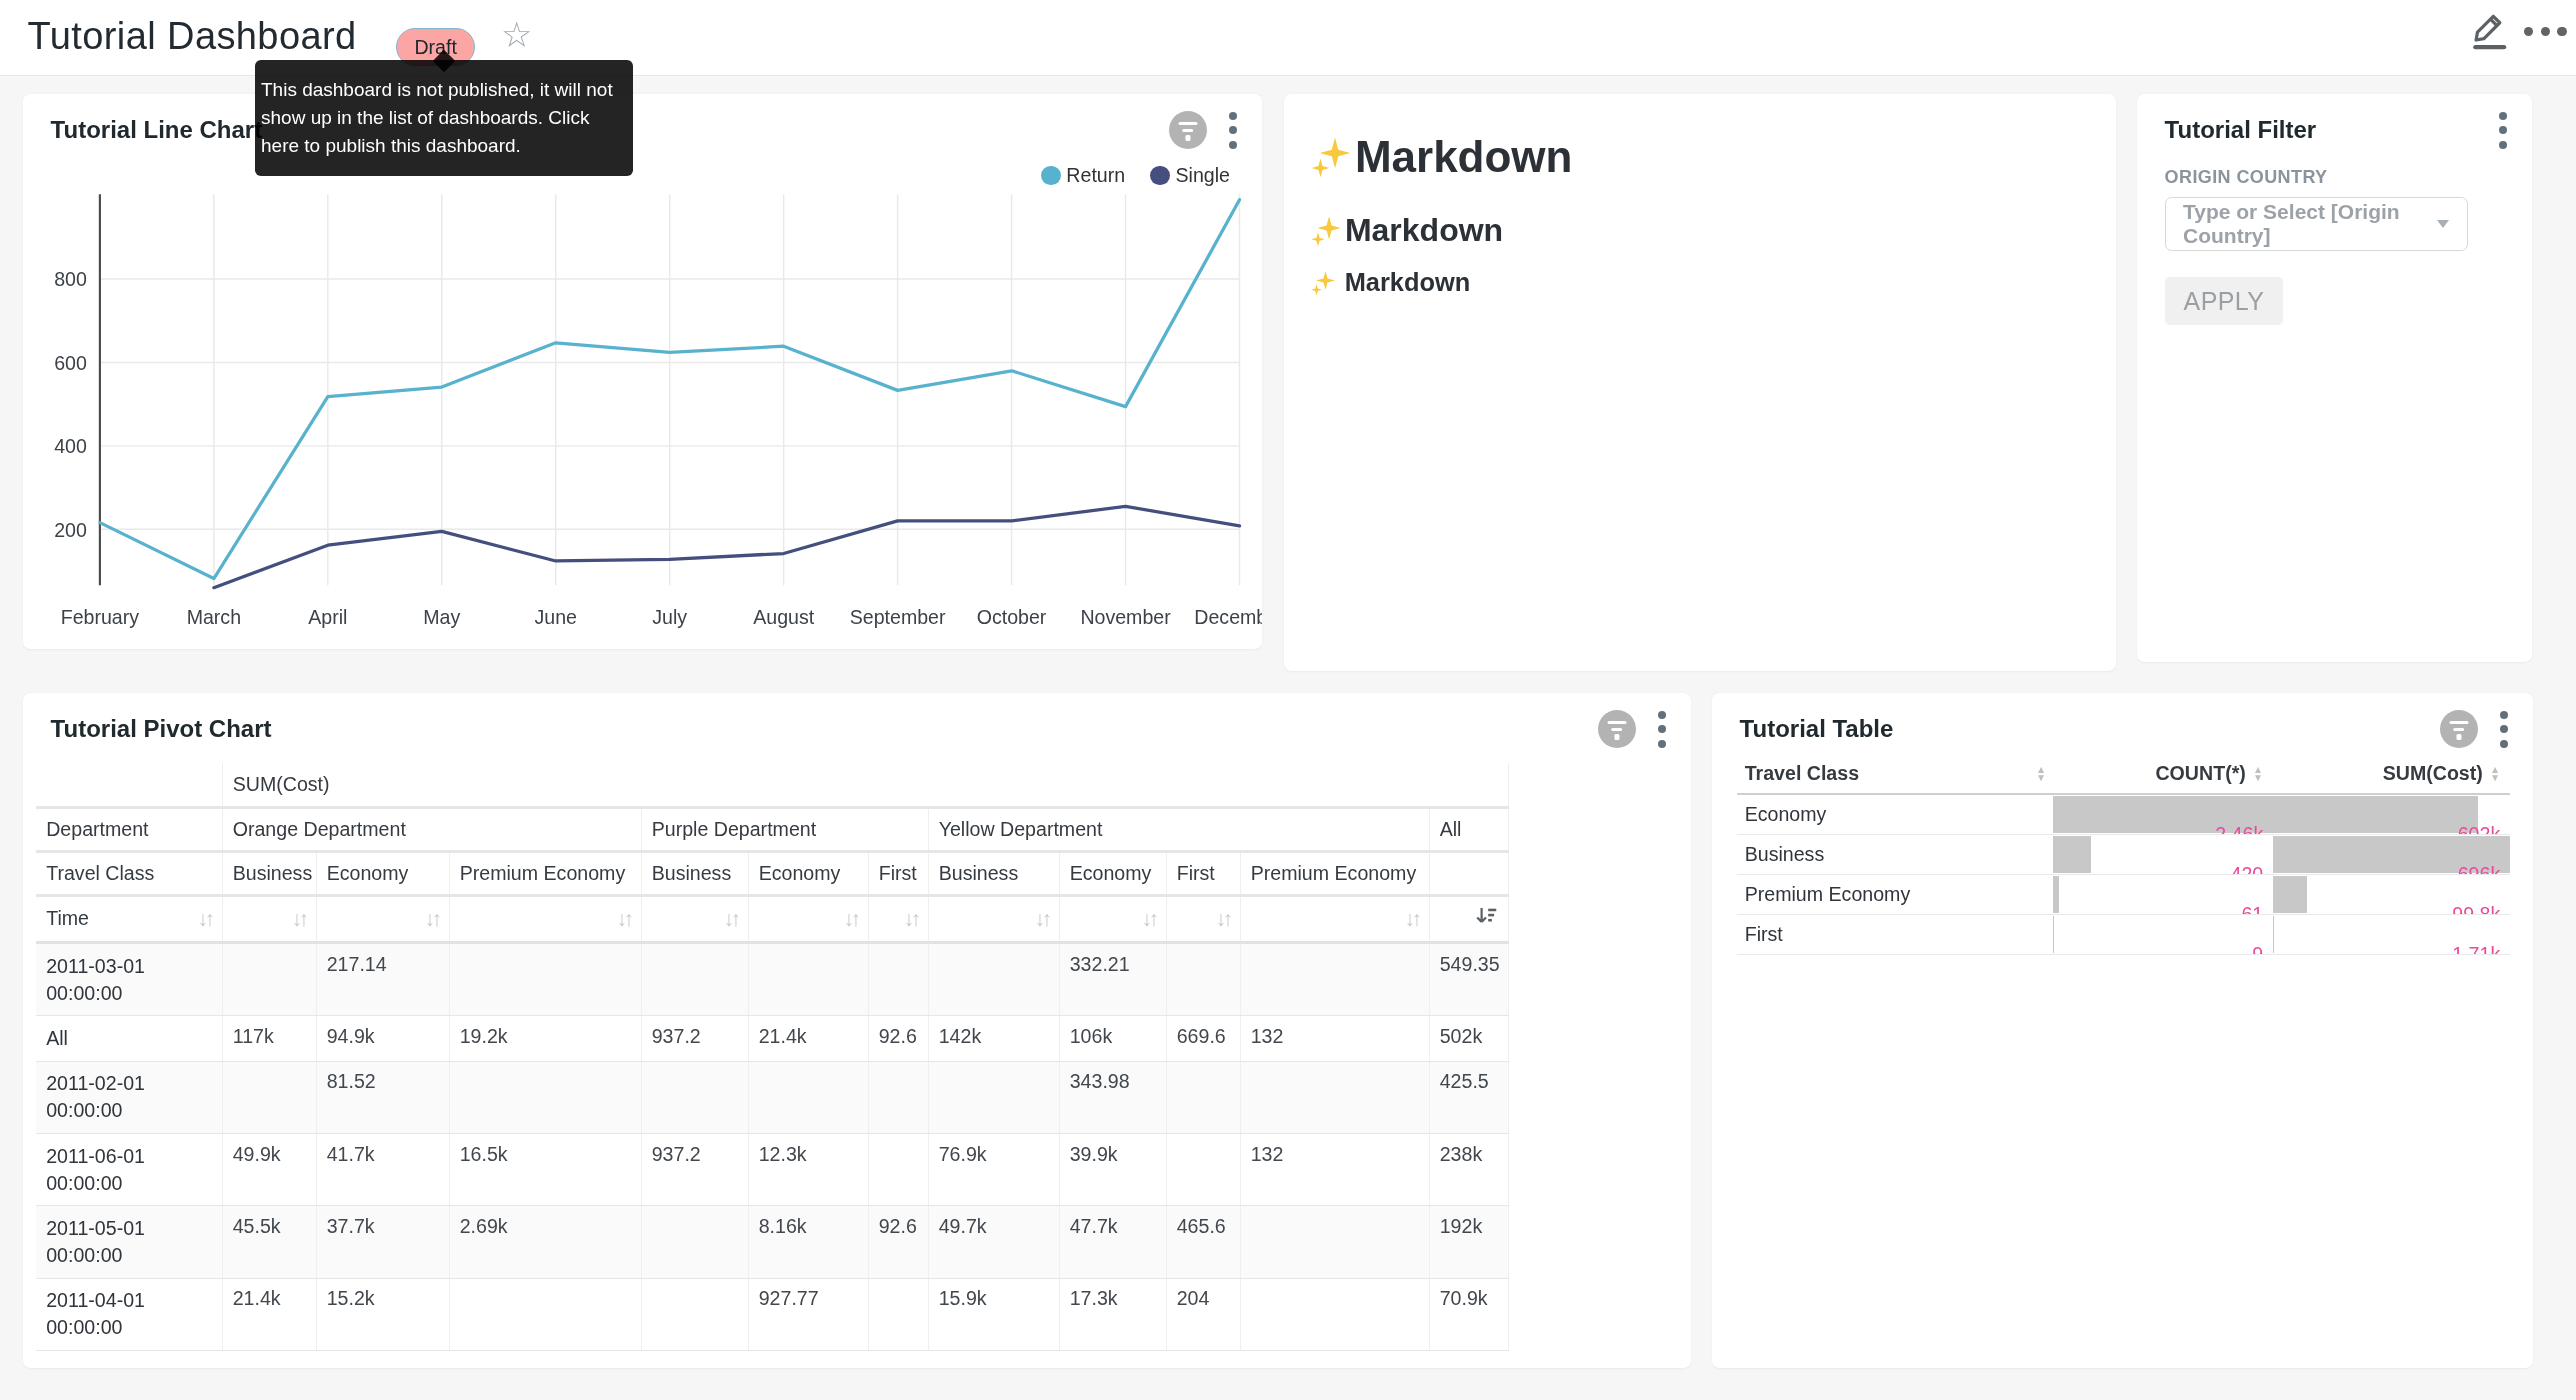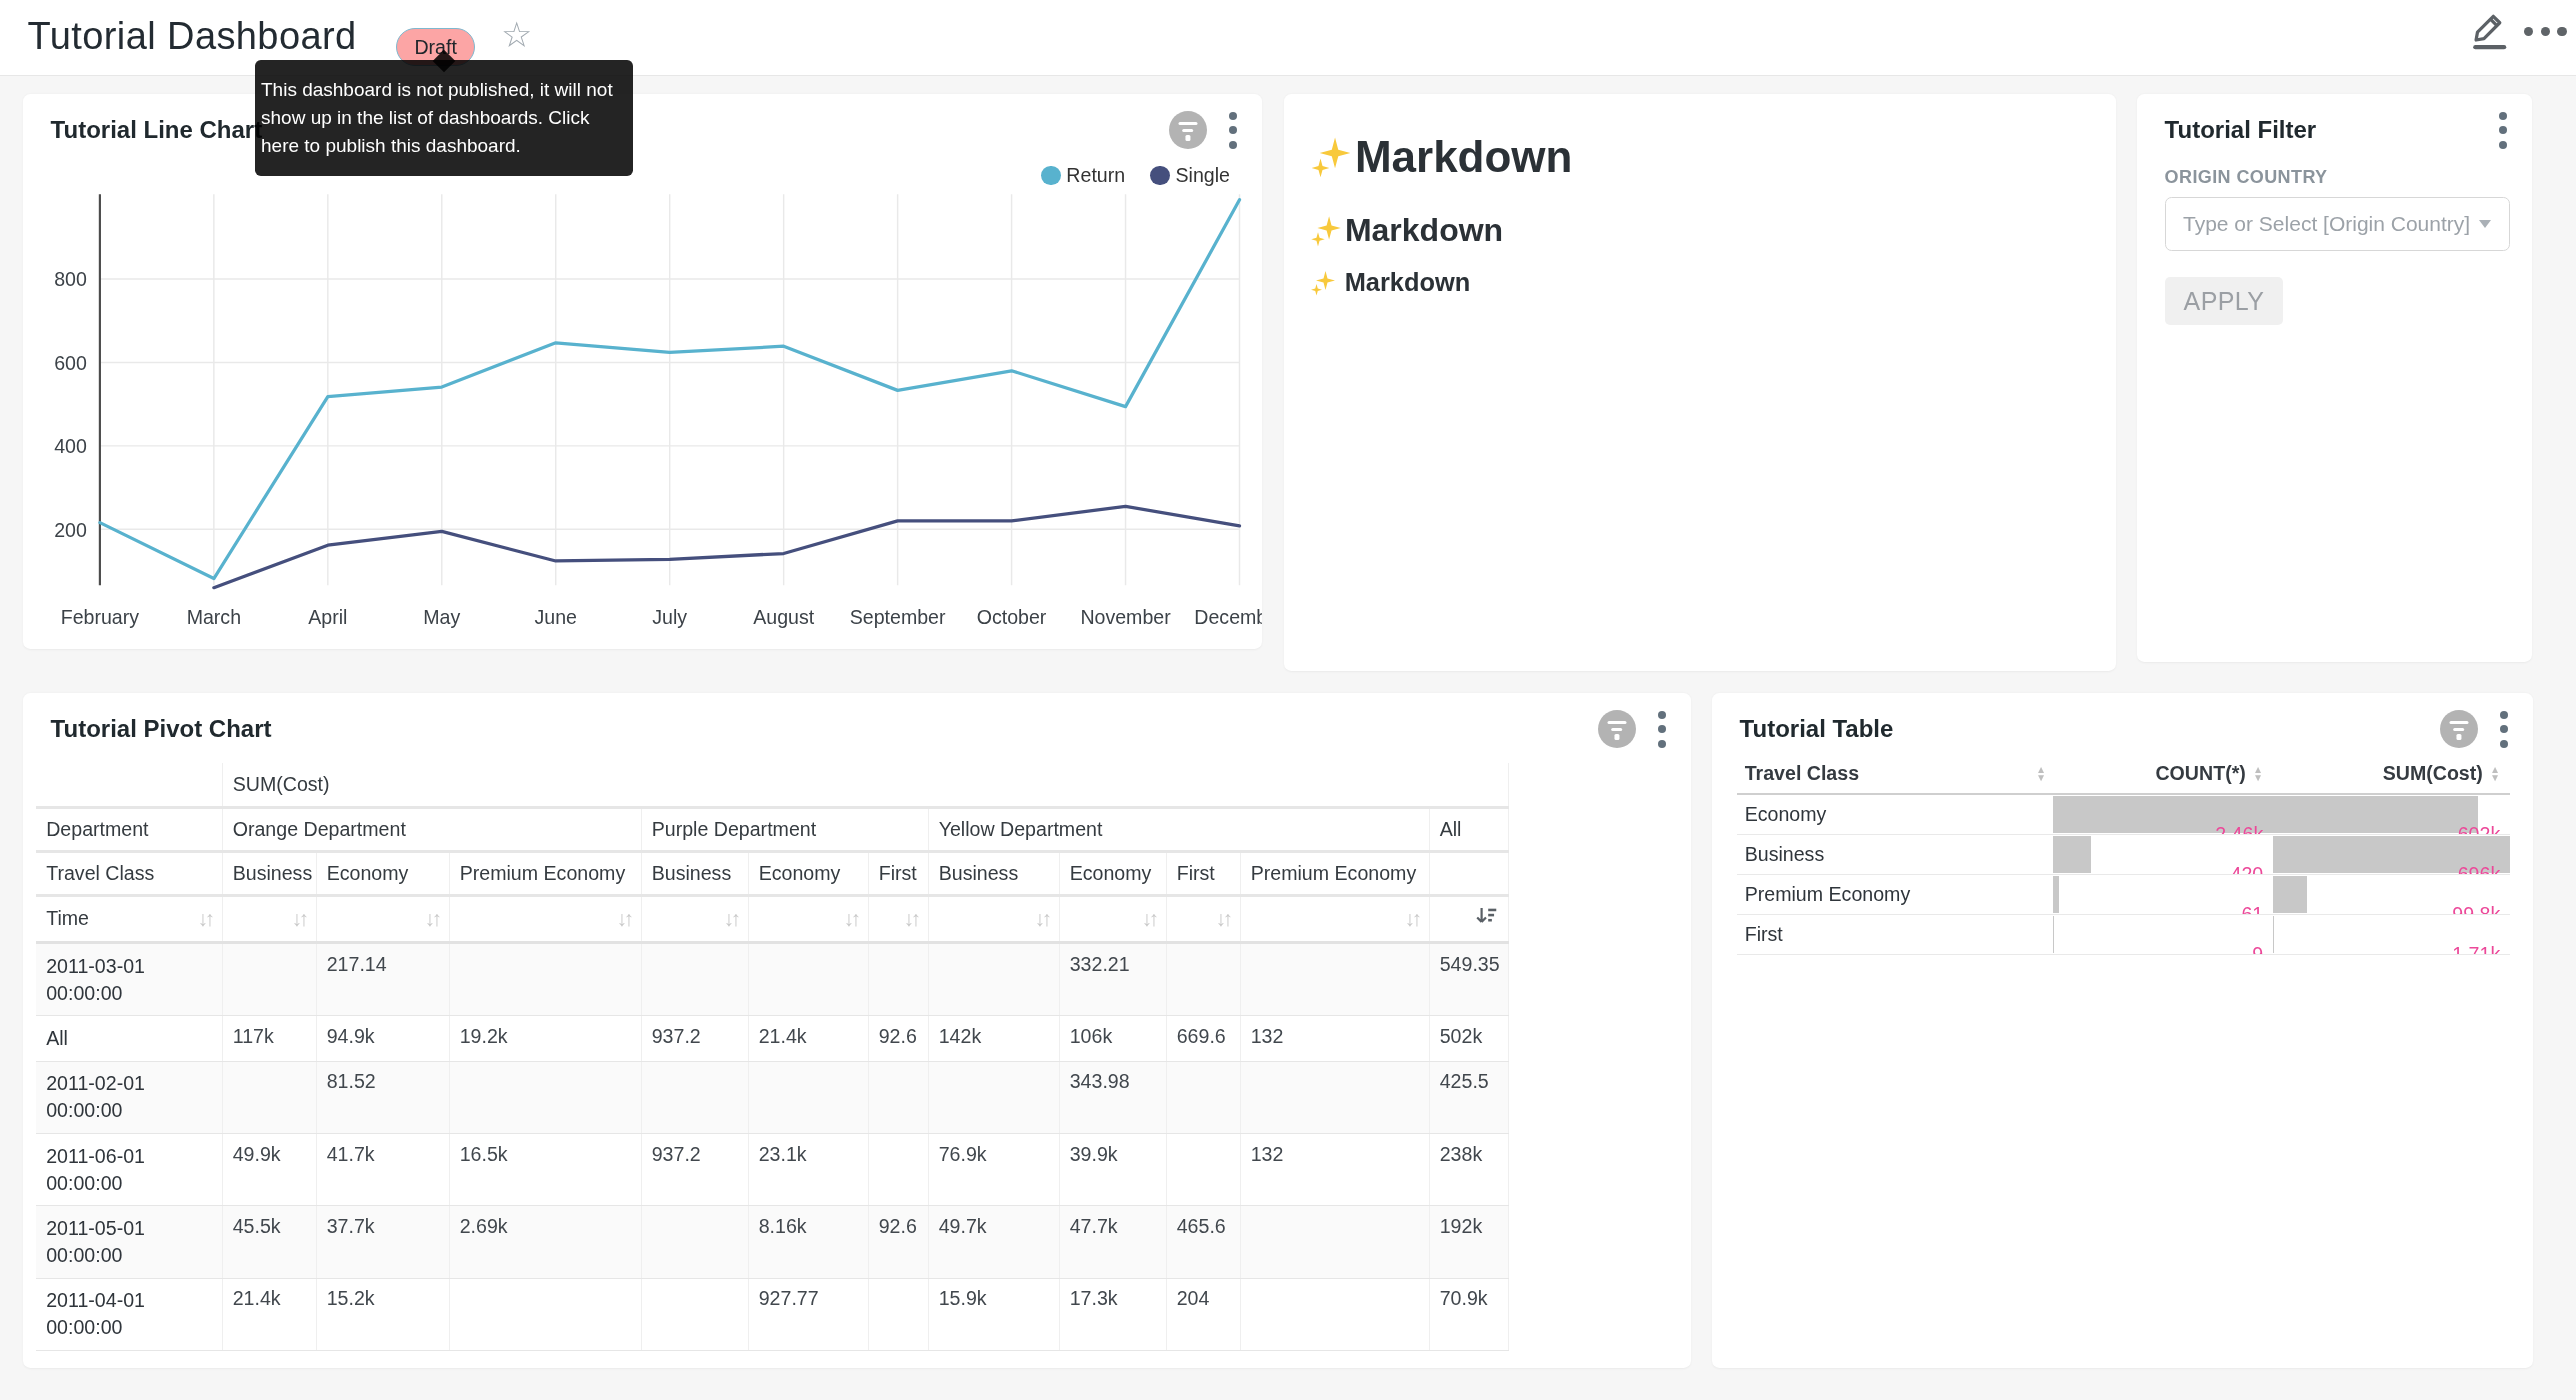--- a/index.html
+++ b/index.html
@@ -46,22 +46,22 @@
   
   #card-md .md{position:absolute;left:26px;right:26px;}
   .md-h{display:flex;align-items:center;gap:2.9px;font-weight:700;color:#2b3136;}
   #md-h1{top:38px;font-size:44px;}
   #md-h2{top:118px;font-size:32px;}
   #md-h3{top:174px;font-size:25.4px;gap:8.7px;}
   #md-p{top:232px;font-size:22px;color:#374047;}
   #md-link{color:#4a95b5;}
   
   #filter-label{position:absolute;left:27.6px;top:73px;font-size:18px;font-weight:600;color:#8b949c;letter-spacing:0.4px;}
-  #filter-select{position:absolute;left:27.6px;top:103px;width:345px;height:54px;border:1.5px solid #d7d7d7;border-radius:6.5px;
-       display:flex;align-items:center;justify-content:space-between;padding:0 17.4px;box-sizing:border-box;}
+  #filter-select{position:absolute;left:27.6px;top:103px;width:303px;height:54px;border:1.5px solid #d7d7d7;border-radius:6.5px;
+       display:flex;align-items:center;justify-content:space-between;padding:0 17.4px;box-sizing:border-box;font-weight:bold;}
   #filter-select span{font-size:21px;color:#9ca2a8;}
   #filter-select .sel-caret{width:0;height:0;border-left:6.5px solid transparent;border-right:6.5px solid transparent;
        border-top:8px solid #aab0b6;}
   #apply-btn{position:absolute;left:27.6px;top:183px;height:48px;padding:0 19px;background:#f0f0f0;border:none;
        border-radius:5.1px;font-size:25px;font-weight:500;color:#9b9fa4;letter-spacing:0.4px;font-family:inherit;}
   
   #pivot-table{position:absolute;left:13px;top:70px;border-collapse:collapse;table-layout:fixed;width:1472px;
        font-size:19.6px;}
   #pivot-table th,#pivot-table td{border-right:1.5px solid #efefef;border-bottom:1.5px solid #e6e6e6;
        padding:8.7px 10.2px;text-align:left;font-weight:400;box-sizing:border-box;overflow:hidden;white-space:normal;}
@@ -335,21 +335,21 @@
           <td></td>
           <td></td>
           <td>425.5</td>
         </tr>
         <tr class="pd">
           <th class="c0 rl">2011-06-01 00:00:00</th>
           <td>49.9k</td>
           <td>41.7k</td>
           <td>16.5k</td>
           <td>937.2</td>
-          <td>23.1k</td>
+          <td>12.3k</td>
           <td></td>
           <td>76.9k</td>
           <td>39.9k</td>
           <td></td>
           <td>132</td>
           <td>238k</td>
         </tr>
         <tr class="pd">
           <th class="c0 rl">2011-05-01 00:00:00</th>
           <td>45.5k</td>

